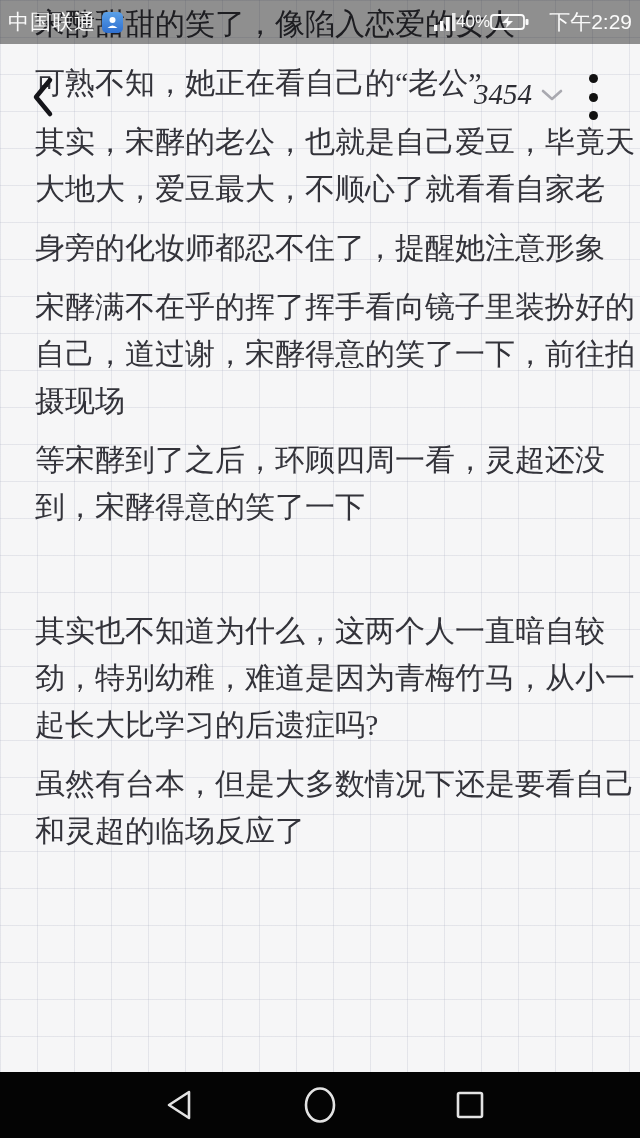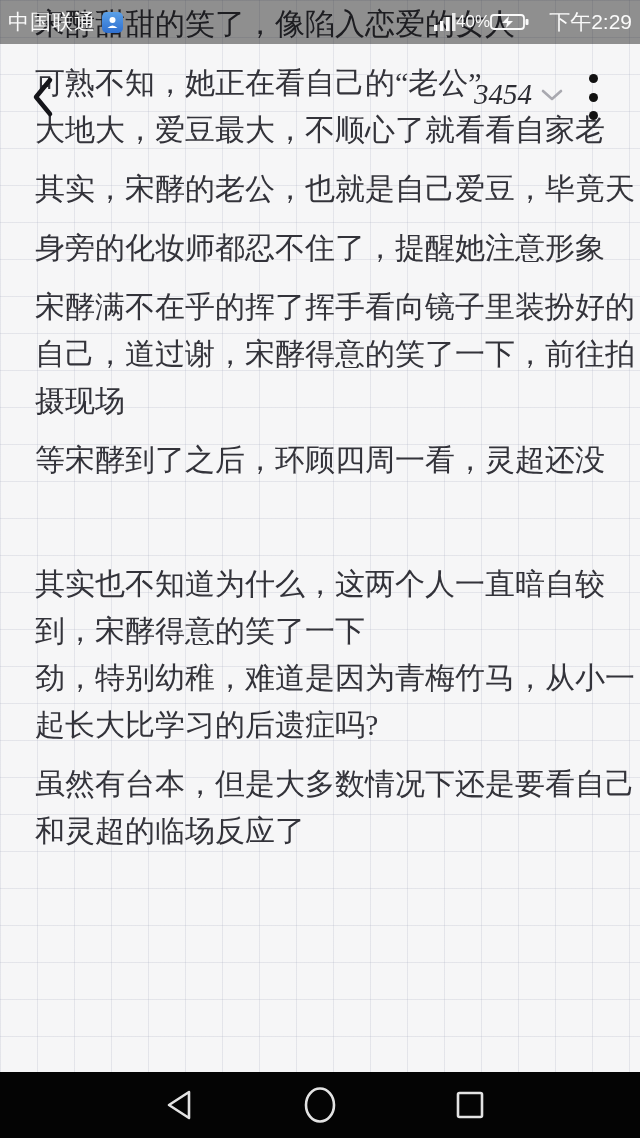--- a/index.html
+++ b/index.html
@@ -60,29 +60,29 @@
   .nav-back{left:144px;}
   .nav-home{left:285px;}
   .nav-recents{left:435px;}
 </style>
 </head>
 <body>
 
 <div class="page-content">
   <div class="line">宋酵甜甜的笑了，像陷入恋爱的女人</div>
   <div class="line gap-para">可熟不知，她正在看自己的“老公”</div>
+  <div class="line gap-para">其实，宋酵的老公，也就是自己爱豆，毕竟天</div>
   <div class="line">大地大，爱豆最大，不顺心了就看看自家老</div>
-  <div class="line gap-para">其实，宋酵的老公，也就是自己爱豆，毕竟天</div>
   <div class="line gap-para">身旁的化妆师都忍不住了，提醒她注意形象</div>
   <div class="line gap-para">宋酵满不在乎的挥了挥手看向镜子里装扮好的</div>
   <div class="line">自己，道过谢，宋酵得意的笑了一下，前往拍</div>
   <div class="line">摄现场</div>
   <div class="line gap-para">等宋酵到了之后，环顾四周一看，灵超还没</div>
+  <div class="line">到，宋酵得意的笑了一下</div>
   <div class="line gap-big">其实也不知道为什么，这两个人一直暗自较</div>
-  <div class="line">到，宋酵得意的笑了一下</div>
   <div class="line">劲，特别幼稚，难道是因为青梅竹马，从小一</div>
   <div class="line">起长大比学习的后遗症吗?</div>
   <div class="line gap-para">虽然有台本，但是大多数情况下还是要看自己</div>
   <div class="line">和灵超的临场反应了</div>
 </div>
 
 <div class="status-bar">
   <span class="carrier">中国联通</span>
   <span class="notif-icon">
     <svg width="13" height="13" viewBox="0 0 13 13">

